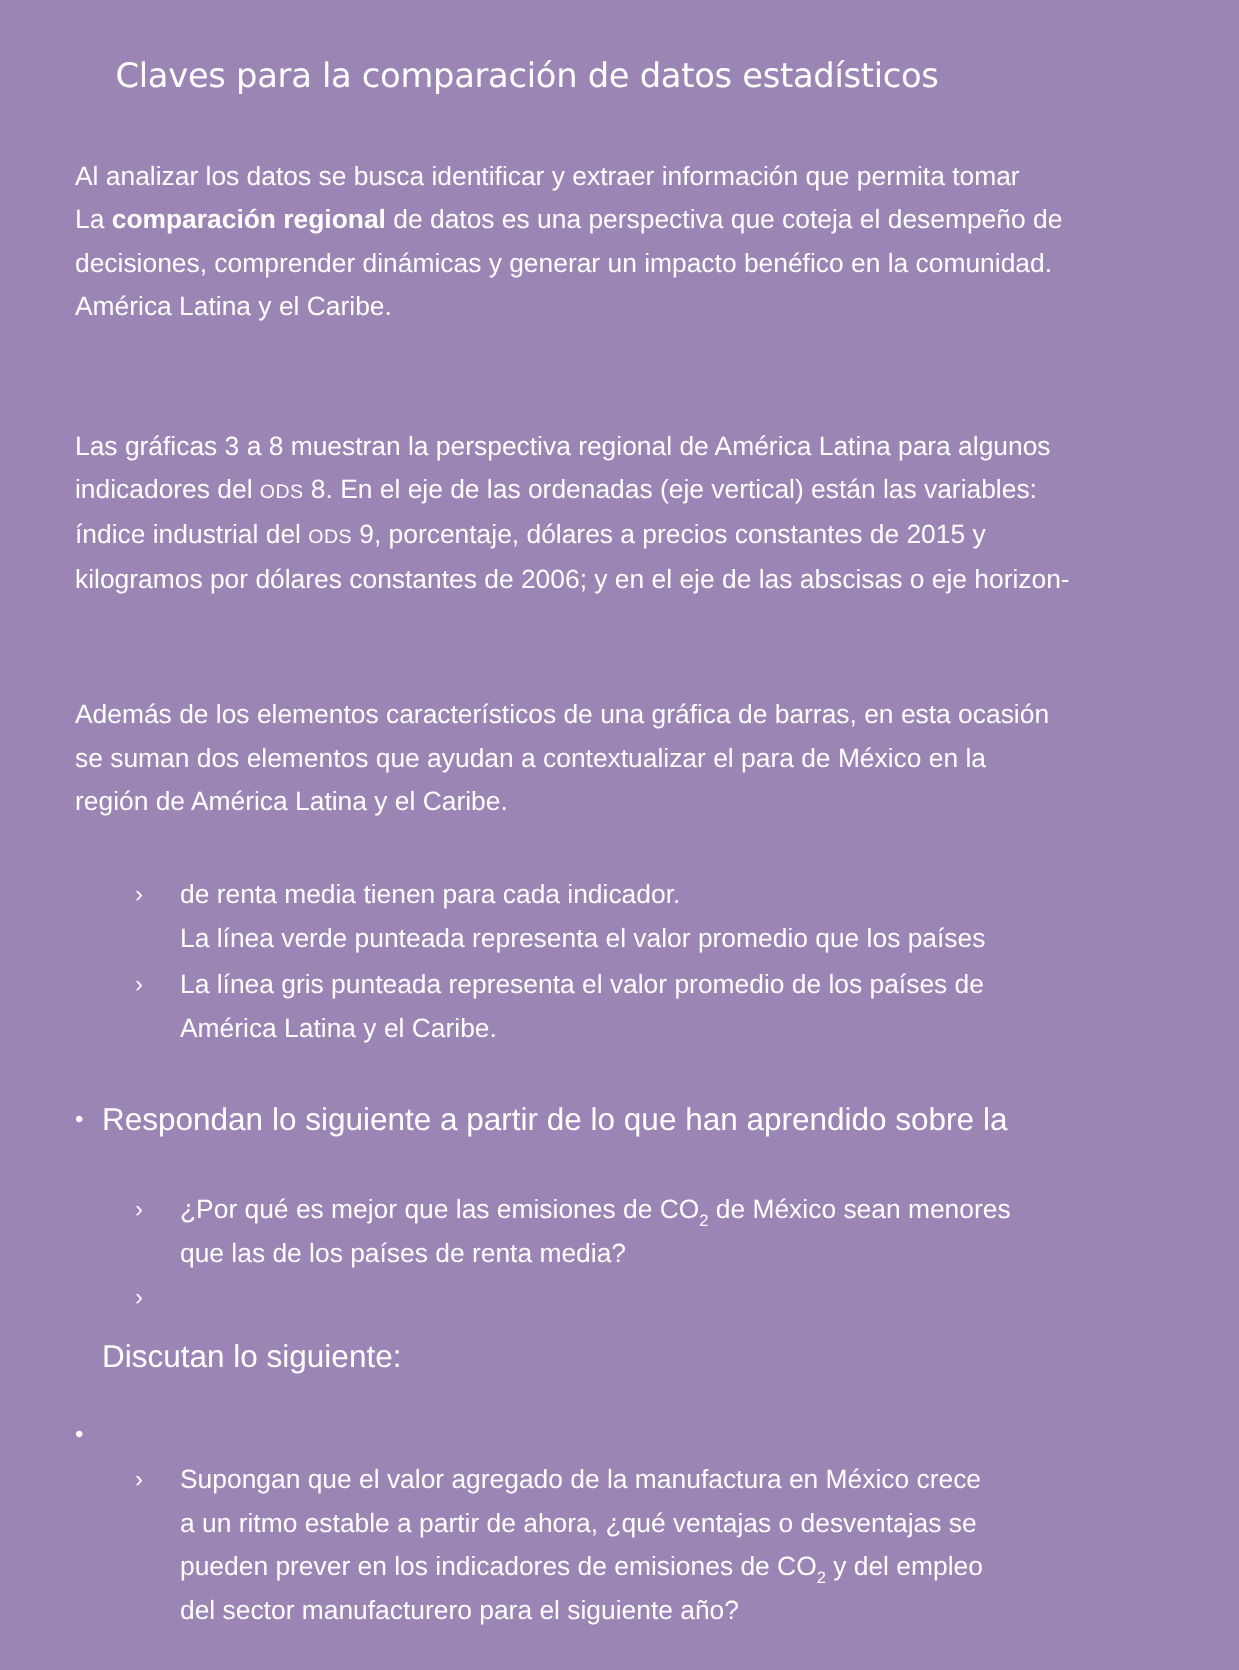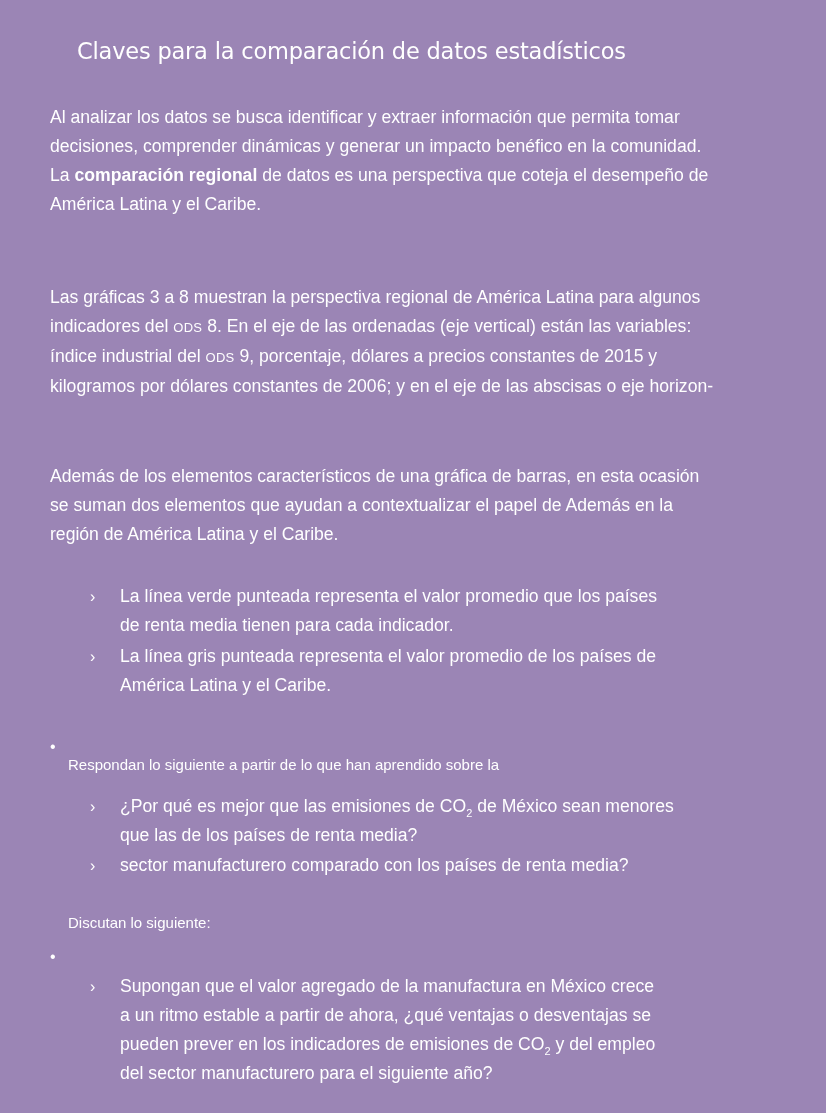--- a/index.html
+++ b/index.html
@@ -58,76 +58,74 @@
     }
     .bullet {
       position: absolute;
       left: 50px;
       font-size: 16px;
       line-height: 29px;
     }
     .bullet-text {
       position: absolute;
       left: 68px;
-      font-size: 15px;
+      font-size: 21px;
       line-height: 29px;
-      margin-top: 18px;
     }
   </style>
 </head>
 <body>
 
 <div class="page">
 
   <h1 class="title">Claves para la comparación de datos estadísticos</h1>
 
   <p class="para" style="top:103px;">
     <span class="line">Al analizar los datos se busca identificar y extraer información que permita tomar</span>
+    <span class="line"><span>La </span><span class="bold">comparación regional</span><span> de datos es una perspectiva que coteja el desempeño de</span></span>
     <span class="line">decisiones, comprender dinámicas y generar un impacto benéfico en la comunidad.</span>
-    <span class="line"><span>La </span><span class="bold">comparación regional</span><span> de datos es una perspectiva que coteja el desempeño de</span></span>
     <span class="line">América Latina y el Caribe.</span>
   </p>
 
   <p class="para" style="top:283px;">
     <span class="line">Las gráficas 3 a 8 muestran la perspectiva regional de América Latina para algunos</span>
     <span class="line"><span>indicadores del </span><span class="sc">ODS</span><span> 8. En el eje de las ordenadas (eje vertical) están las variables:</span></span>
     <span class="line"><span>índice industrial del </span><span class="sc">ODS</span><span> 9, porcentaje, dólares a precios constantes de 2015 y</span></span>
     <span class="line">kilogramos por dólares constantes de 2006; y en el eje de las abscisas o eje horizon-</span>
   </p>
 
   <p class="para" style="top:462px;">
     <span class="line">Además de los elementos característicos de una gráfica de barras, en esta ocasión</span>
-    <span class="line">se suman dos elementos que ayudan a contextualizar el papel de Además en la</span>
+    <span class="line">se suman dos elementos que ayudan a contextualizar el para de México en la</span>
     <span class="line">región de América Latina y el Caribe.</span>
   </p>
 
   <div class="sub-item" style="top:582px;">
     <span class="chev">›</span>
+    <span class="line">de renta media tienen para cada indicador.</span>
     <span class="line">La línea verde punteada representa el valor promedio que los países</span>
-    <span class="line">de renta media tienen para cada indicador.</span>
   </div>
   <div class="sub-item" style="top:642px;">
     <span class="chev">›</span>
     <span class="line">La línea gris punteada representa el valor promedio de los países de</span>
     <span class="line">América Latina y el Caribe.</span>
   </div>
 
   <span class="bullet" style="top:732px;">•</span>
   <div class="bullet-text" style="top:732px;">
     <span class="line">Respondan lo siguiente a partir de lo que han aprendido sobre la</span>
   </div>
 
   <div class="sub-item" style="top:792px;">
     <span class="chev">›</span>
     <span class="line"><span>¿Por qué es mejor que las emisiones de CO</span><span class="sub">2</span><span> de México sean menores</span></span>
     <span class="line">que las de los países de renta media?</span>
   </div>
   <div class="sub-item" style="top:851px;">
     <span class="chev">›</span>
-    <span class="line">sector manufacturero comparado con los países de renta media?</span>
   </div>
 
   <span class="bullet" style="top:942px;">•</span>
   <div class="bullet-text" style="top:890px;">
     <span class="line">Discutan lo siguiente:</span>
   </div>
 
   <div class="sub-item" style="top:972px;">
     <span class="chev">›</span>
     <span class="line">Supongan que el valor agregado de la manufactura en México crece</span>

